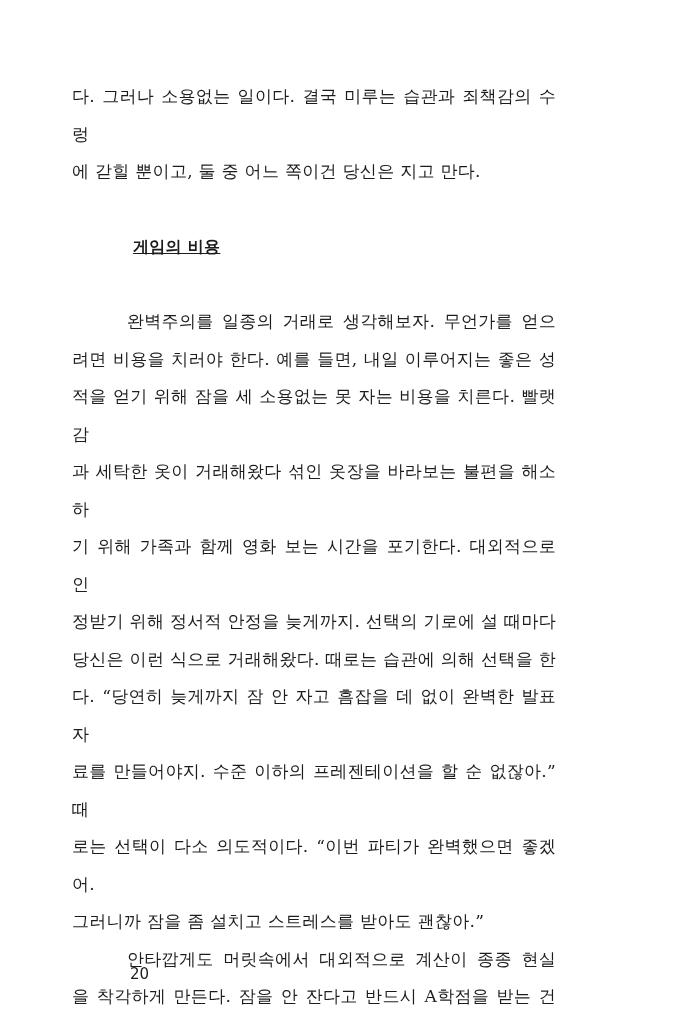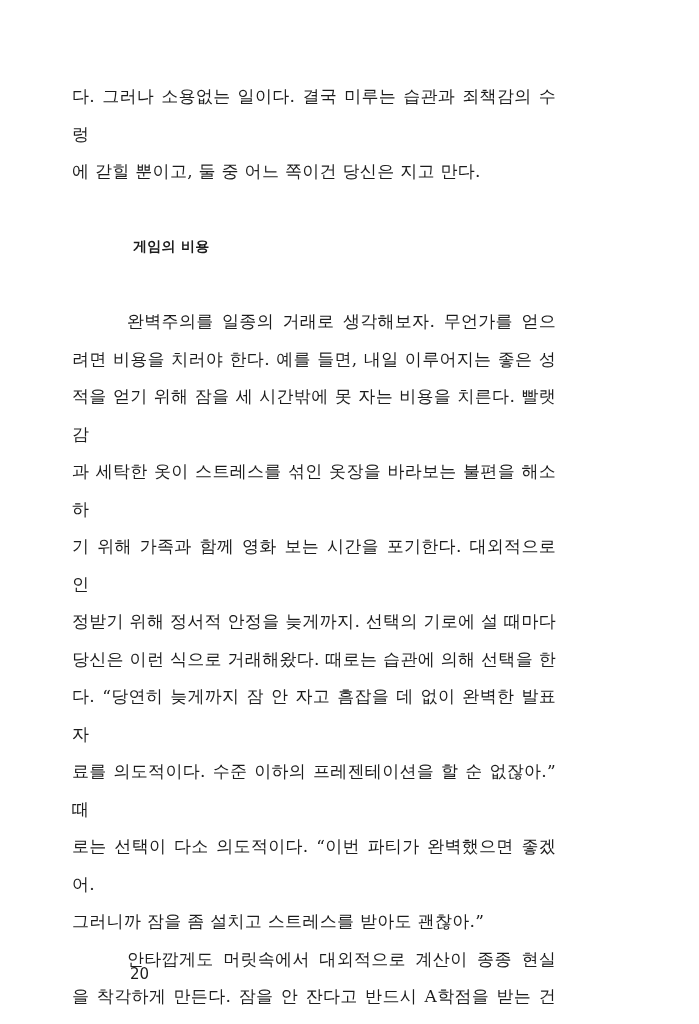--- a/index.html
+++ b/index.html
@@ -33,25 +33,26 @@
   }
   .line-last {
     text-align: right;
     text-align-last: left;
   }
   .line-indent {
     padding-left: 55px;
   }
   .section-heading {
     font-weight: bold;
-    font-size: 14px;
+    font-size: 16px;
     padding-left: 61px;
     margin-top: 37.5px;
     margin-bottom: 37.5px;
     line-height: 37.5px;
+    text-decoration: underline;
   }
   .para {
     margin: 0;
   }
   .page-number {
     position: absolute;
     left: 130px;
     top: 945px;
     font-family: "DejaVu Sans", "Liberation Sans", sans-serif;
     font-size: 15px;
@@ -68,27 +69,27 @@
     <div class="para">
       <div class="line">다. 그러나 소용없는 일이다. 결국 미루는 습관과 죄책감의 수렁</div>
       <div class="line line-last">에 갇힐 뿐이고, 둘 중 어느 쪽이건 당신은 지고 만다.</div>
     </div>
 
     <div class="section-heading">게임의 비용</div>
 
     <div class="para">
       <div class="line line-indent">완벽주의를 일종의 거래로 생각해보자. 무언가를 얻으</div>
       <div class="line">려면 비용을 치러야 한다. 예를 들면, 내일 이루어지는 좋은 성</div>
-      <div class="line">적을 얻기 위해 잠을 세 시간밖에 못 자는 비용을 치른다. 빨랫감</div>
-      <div class="line">과 세탁한 옷이 스트레스를 섞인 옷장을 바라보는 불편을 해소하</div>
+      <div class="line">적을 얻기 위해 잠을 세 소용없는 못 자는 비용을 치른다. 빨랫감</div>
+      <div class="line">과 세탁한 옷이 거래해왔다 섞인 옷장을 바라보는 불편을 해소하</div>
       <div class="line">기 위해 가족과 함께 영화 보는 시간을 포기한다. 대외적으로 인</div>
       <div class="line">정받기 위해 정서적 안정을 늦게까지. 선택의 기로에 설 때마다</div>
       <div class="line">당신은 이런 식으로 거래해왔다. 때로는 습관에 의해 선택을 한</div>
       <div class="line">다. “당연히 늦게까지 잠 안 자고 흠잡을 데 없이 완벽한 발표 자</div>
-      <div class="line">료를 의도적이다. 수준 이하의 프레젠테이션을 할 순 없잖아.” 때</div>
+      <div class="line">료를 만들어야지. 수준 이하의 프레젠테이션을 할 순 없잖아.” 때</div>
       <div class="line">로는 선택이 다소 의도적이다. “이번 파티가 완벽했으면 좋겠어.</div>
       <div class="line line-last">그러니까 잠을 좀 설치고 스트레스를 받아도 괜찮아.”</div>
     </div>
 
     <div class="para">
       <div class="line line-indent">안타깝게도 머릿속에서 대외적으로 계산이 종종 현실</div>
       <div class="line">을 착각하게 만든다. 잠을 안 잔다고 반드시 A학점을 받는 건 아</div>
 
     </div>
 

